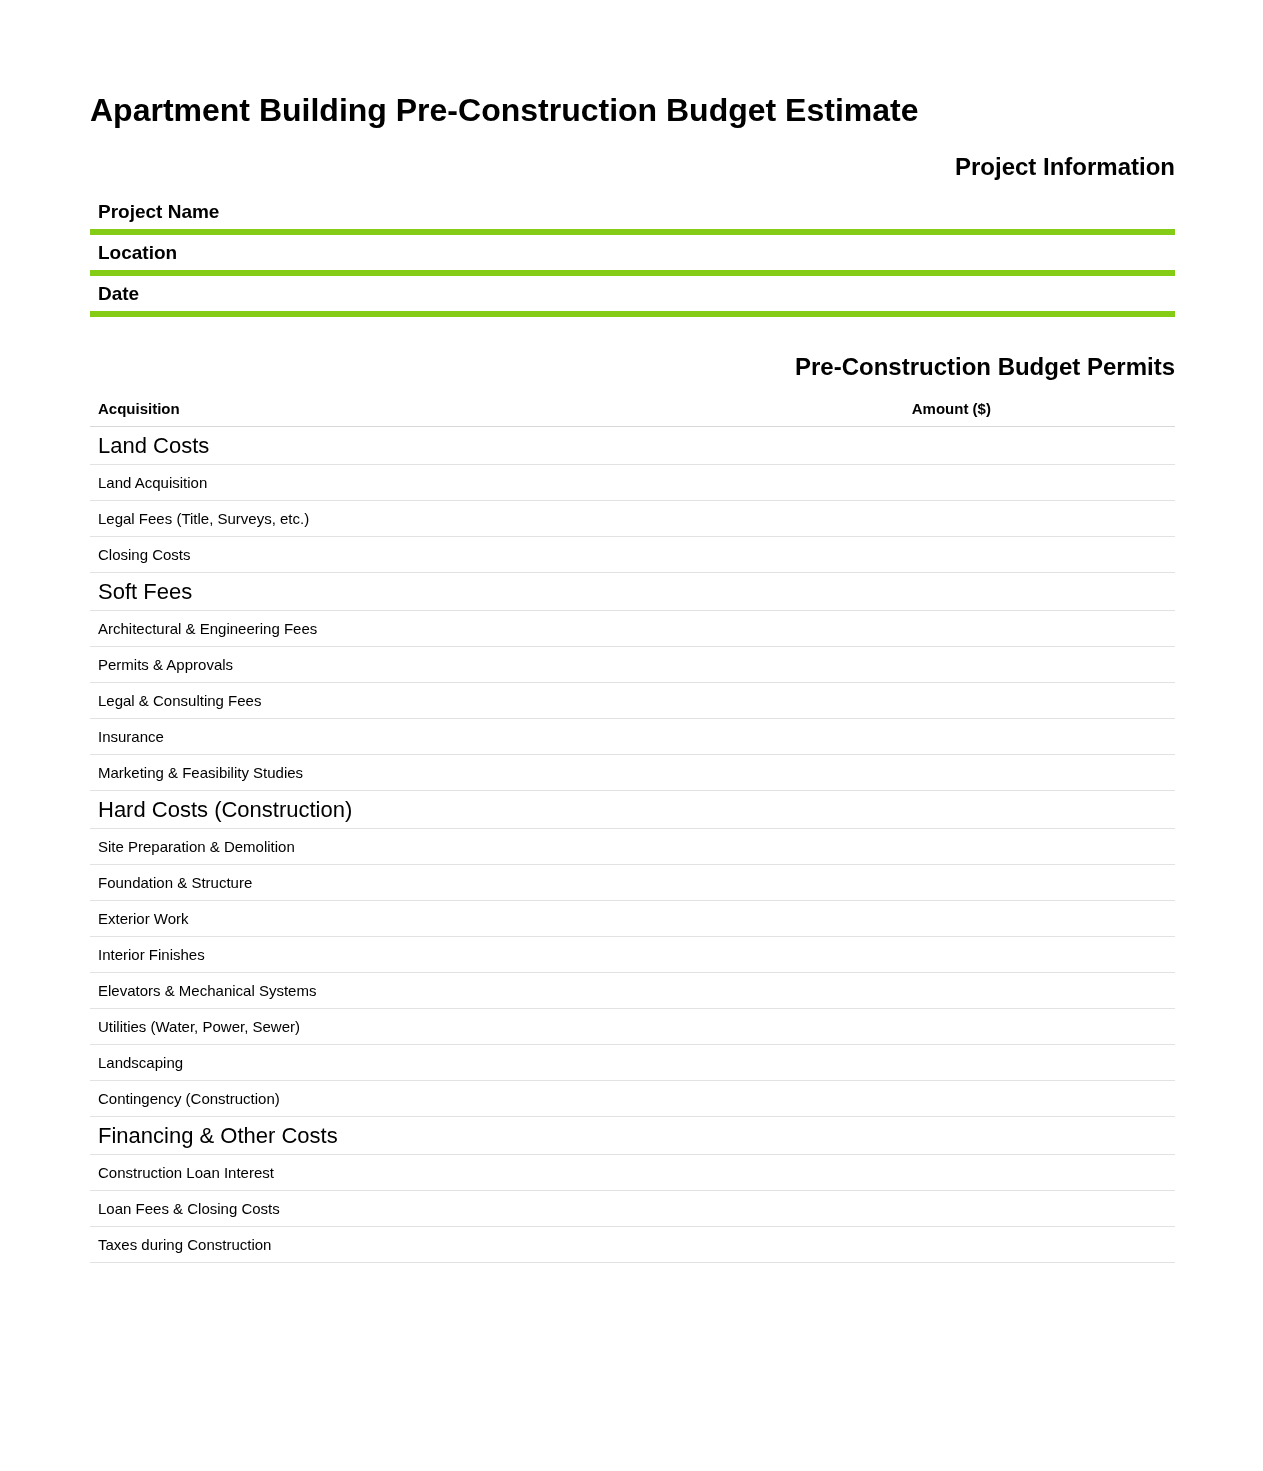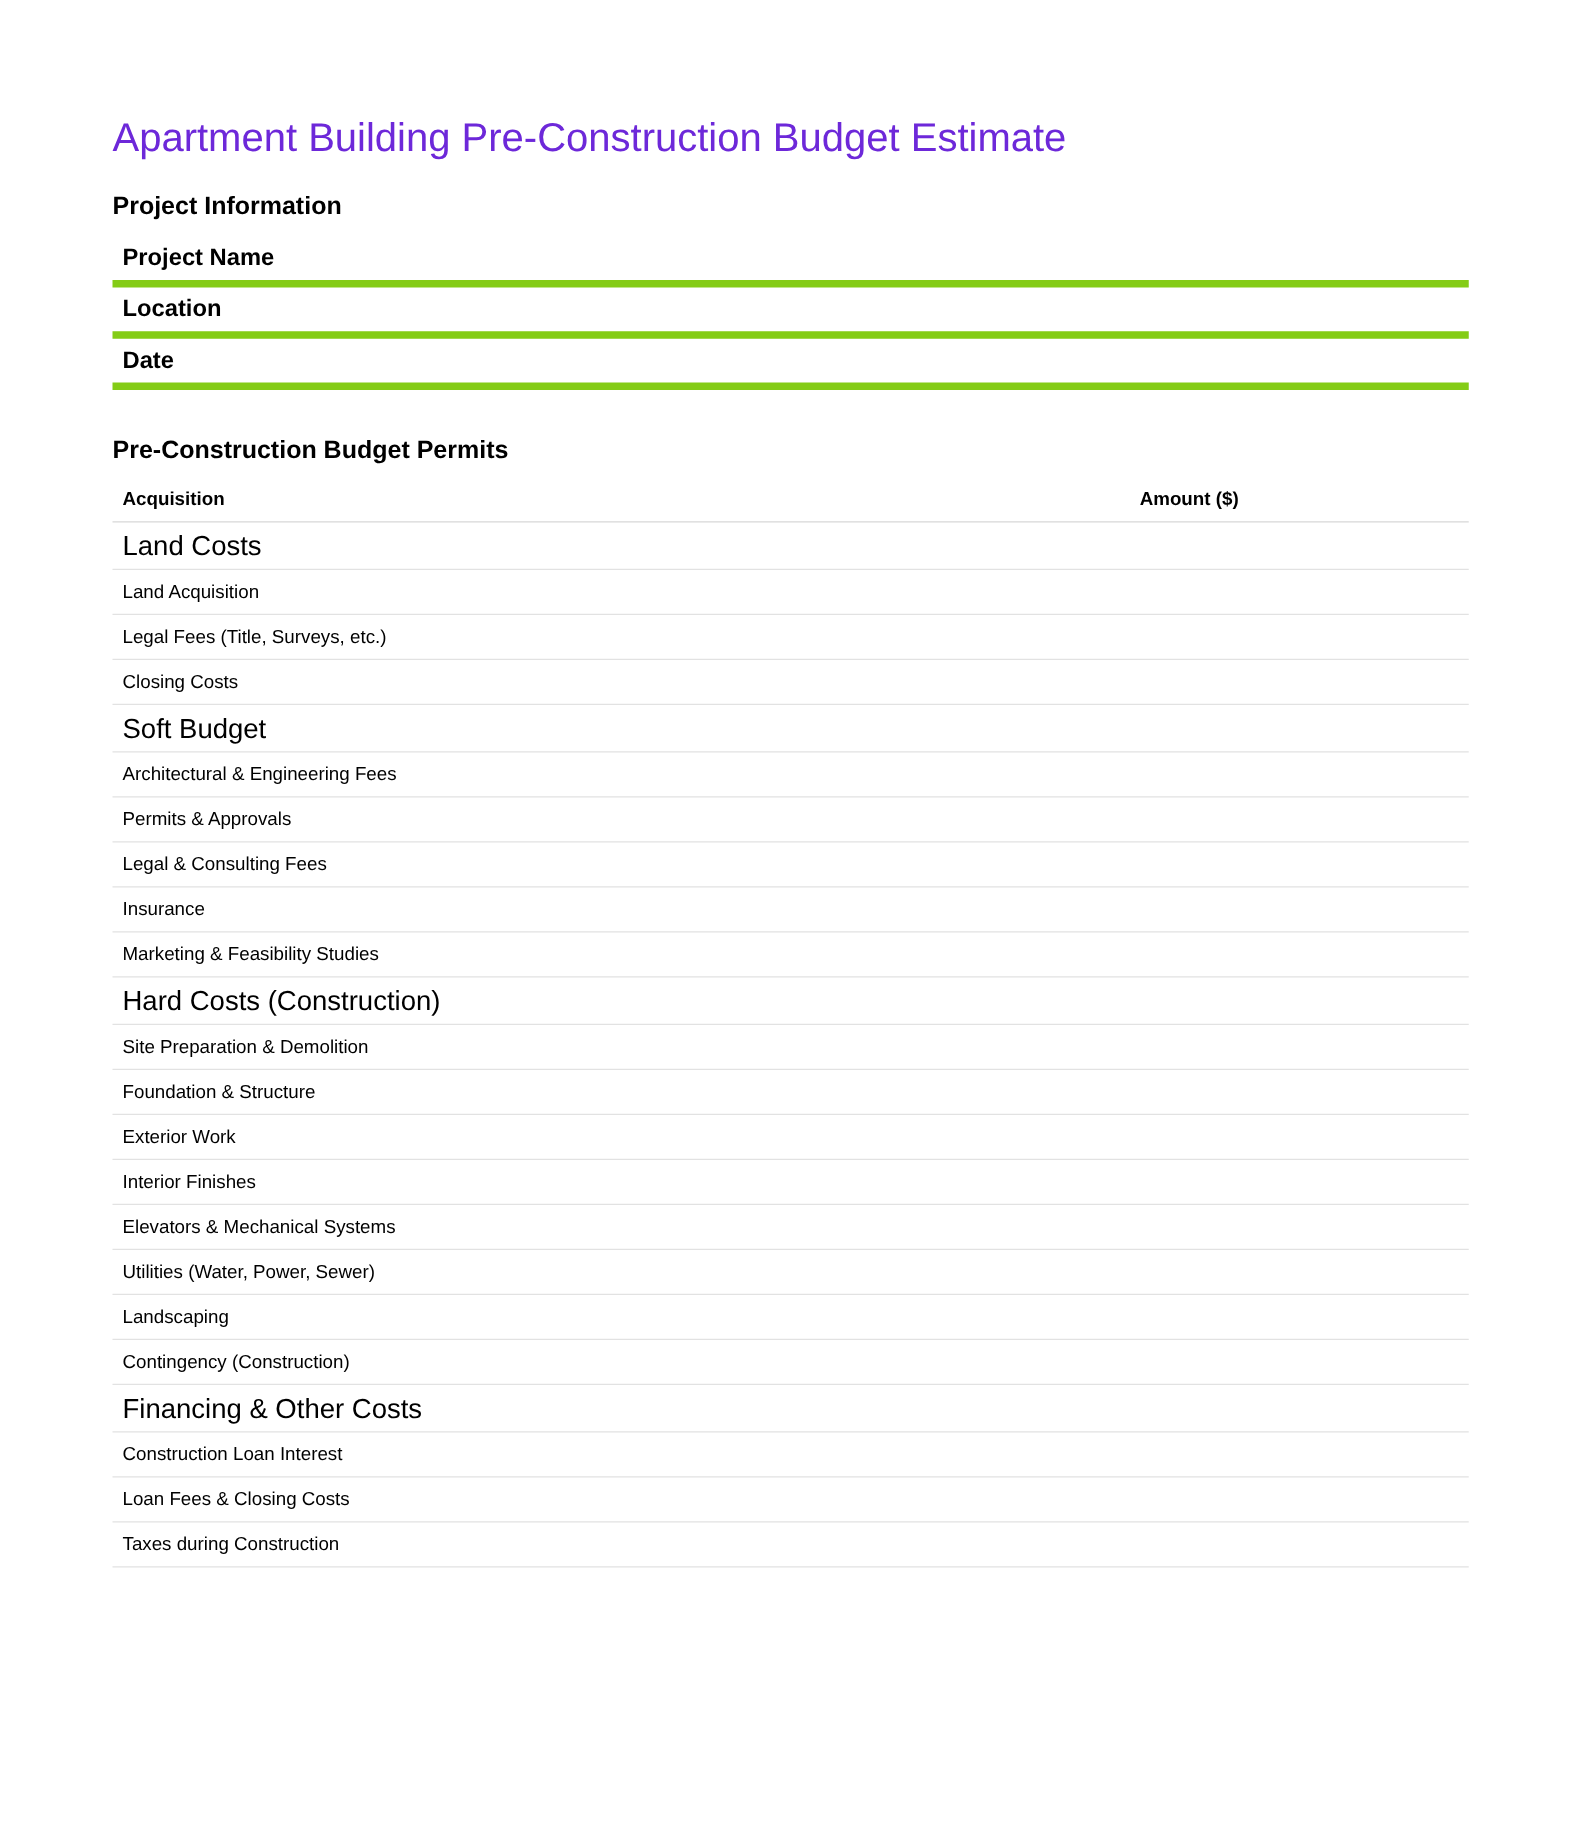--- a/index.html
+++ b/index.html
@@ -11,29 +11,30 @@
     color: #000000;
   }
   .page {
     width: 1263px;
     min-height: 1471px;
     padding: 92px 88px 120px 90px;
     background: #ffffff;
   }
   h1.doc-title {
     font-size: 32px;
-    font-weight: normal;
+    font-weight: bold;
     line-height: 1.15;
-    color: #6d28d9;
+    color: #000000;
   }
   h2.section-heading {
-    font-size: 20px;
+    font-size: 24px;
     font-weight: bold;
     line-height: 1.2;
     color: #000000;
+    text-align: right;
   }
   h2.project-info-heading { margin-top: 24px; }
   h2.budget-heading { margin-top: 36px; }
 
   table {
     width: 100%;
     border-collapse: collapse;
     table-layout: fixed;
   }
   .info-table { margin-top: 12px; }
@@ -126,21 +127,21 @@
         </tr>
         <tr>
           <td class="desc-cell">Legal Fees (Title, Surveys, etc.)</td>
           <td class="amount-cell"></td>
         </tr>
         <tr>
           <td class="desc-cell">Closing Costs</td>
           <td class="amount-cell"></td>
         </tr>
         <tr class="category-row">
-          <td class="desc-cell">Soft Budget</td>
+          <td class="desc-cell">Soft Fees</td>
           <td class="amount-cell"></td>
         </tr>
         <tr>
           <td class="desc-cell">Architectural &amp; Engineering Fees</td>
           <td class="amount-cell"></td>
         </tr>
         <tr>
           <td class="desc-cell">Permits &amp; Approvals</td>
           <td class="amount-cell"></td>
         </tr>

